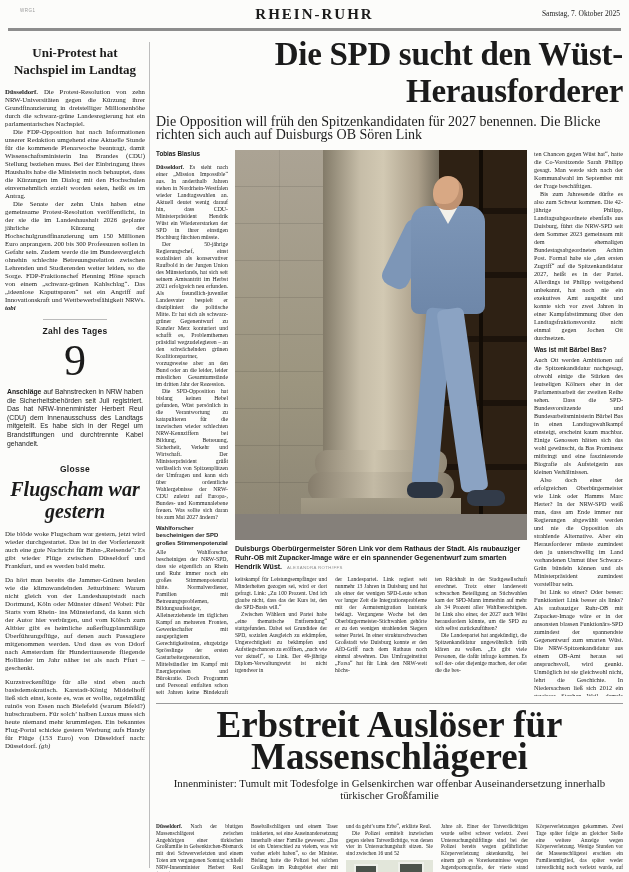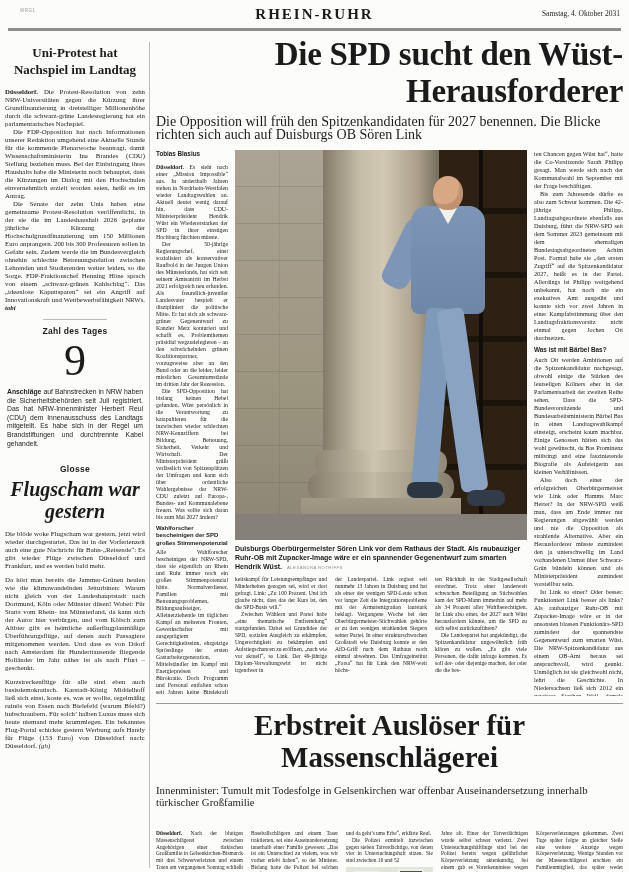--- a/index.html
+++ b/index.html
@@ -76,41 +76,41 @@
      background:#8ba3c3;transform:rotate(-8deg);}
   .mn-shoeL{position:absolute;left:20px;top:306px;width:36px;height:16px;border-radius:8px/7px;background:#2c3542;}
   .mn-shoeR{position:absolute;left:80px;top:314px;width:38px;height:16px;border-radius:8px/7px;background:#323b49;}
   figure{margin:0;}
   .capt{font:700 7px/9px "Liberation Sans",sans-serif;margin:4px 0 5px;}
   .credit{font:400 4.3px "Liberation Sans",sans-serif;color:#8a8a8a;letter-spacing:.4px;margin-left:5px;font-weight:400;}
   .threecols{display:flex;gap:8px;height:126px;overflow:hidden;font-size:5.6px;line-height:7px;}
   .threecols>div{flex:1;}
   
   .rule-mid{margin:7px 0 5px;height:1px;background:#9a9a9a;}
-  .bottom h2{margin:2px 0 11px;text-align:center;font-size:29px;line-height:32px;font-weight:700;}
-  .deck2{margin:0 0 22px;font-size:10.8px;line-height:12px;}
+  .bottom h2{margin:2px 0 4px;text-align:center;font-size:37px;line-height:32px;font-weight:700;}
+  .deck2{margin:0 0 22px;text-align:center;font-size:10.8px;line-height:12px;}
   .bcols{display:flex;gap:8px;height:152px;overflow:hidden;font-size:5.4px;line-height:6.8px;}
   .bcols>div{flex:1;}
   
   .bphoto{position:relative;width:100%;height:64px;overflow:hidden;margin:3px 0 2px;
      background:linear-gradient(180deg,#e2e6da 0 44%,#cbd1c3 44% 72%,#60655c 72%);}
   .bp-win1{position:absolute;left:8px;top:4px;width:20px;height:18px;background:#49514a;border:2px solid #eef0ea;}
   .bp-win2{position:absolute;left:52px;top:2px;width:22px;height:20px;background:#4c544c;border:2px solid #eef0ea;}
   .bp-tape{position:absolute;left:-6px;top:27px;width:120%;height:12px;background:#f4f3ee;
      transform:rotate(-7deg);display:flex;align-items:center;justify-content:center;
      font:700 7px "Liberation Sans",sans-serif;color:#c40d0d;letter-spacing:2px;}
 </style>
 </head>
 <body>
 
 <div class="page">
 
   <span class="edmark">WRG1</span>
   <div class="section-title">RHEIN-RUHR</div>
-  <span class="pagedate">Samstag, 4. Oktober 2031</span>
+  <span class="pagedate">Samstag, 7. Oktober 2025</span>
   <div class="rule-top"></div>
   <div class="vrule"></div>
 
   <aside class="rail">
     <article class="art">
       <h2 class="uni-title">Uni-Protest hat Nachspiel im Landtag</h2>
       <div class="body">
         <p><span class="dl">Düsseldorf.</span> <span>Die Protest-Resolution von zehn NRW-Universitäten gegen die Kürzung ihrer Grundfinanzierung in dreistelliger Millionenhöhe durch die schwarz-grüne Landesregierung hat ein parlamentarisches Nachspiel.</span></p>
         <p class="ind">Die FDP-Opposition hat nach Informationen unserer Redaktion umgehend eine Aktuelle Stunde für die kommende Plenarwoche beantragt, damit Wissenschaftsministerin Ina Brandes (CDU) Stellung beziehen muss. Bei der Einbringung ihres Haushalts habe die Ministerin noch behauptet, dass die Kürzungen im Dialog mit den Hochschulen einvernehmlich erzielt worden seien, heißt es im Antrag.</p>
         <p class="ind"><span>Die Senate der zehn Unis haben eine gemeinsame Protest-Resolution veröffentlicht, in der sie die im Landeshaushalt 2026 geplante jährliche Kürzung der Hochschulgrundfinanzierung um 150 Millionen Euro anprangern. 200 bis 300 Professuren sollen in Gefahr sein. Zudem werde die im Bundesvergleich ohnehin schlechte Betreuungsrelation zwischen Lehrenden und Studierenden weiter leiden, so die Sorge. FDP-Fraktionschef Henning Höne sprach von einem „schwarz-grünen Kahlschlag“. Das „ideenlose Kaputtsparen“ sei ein Angriff auf Innovationskraft und Wettbewerbsfähigkeit NRWs.</span> <span class="sig">tobi</span></p>

